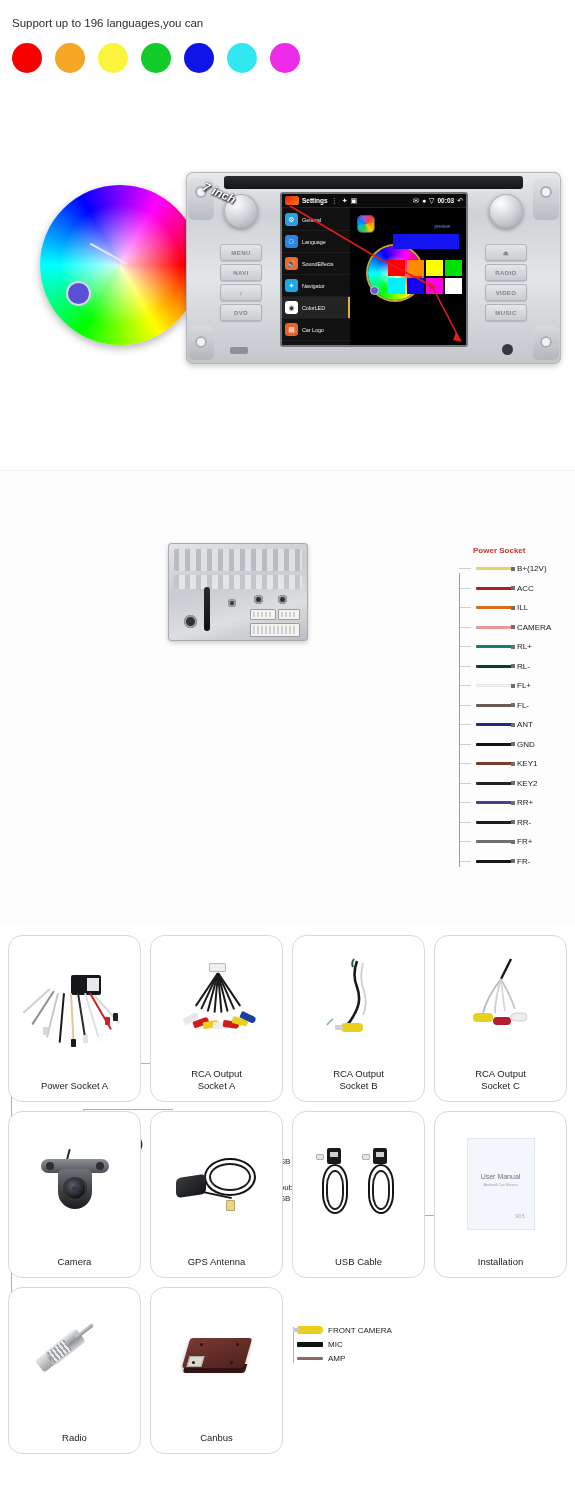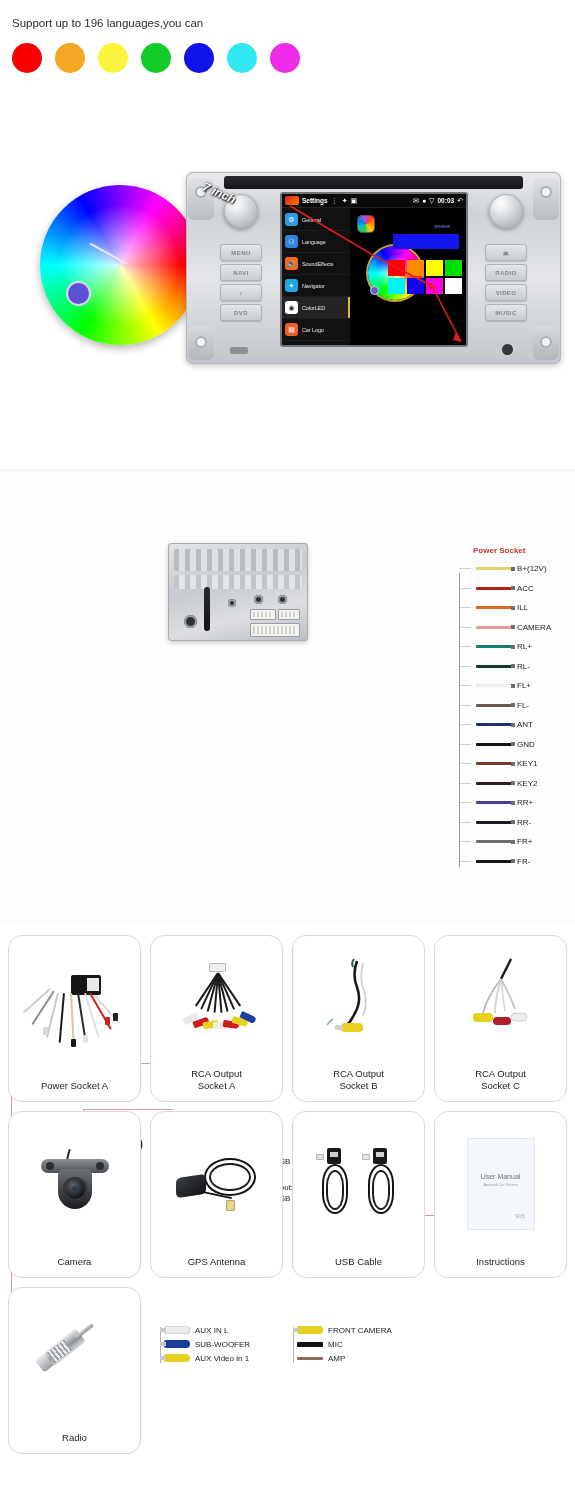--- a/index.html
+++ b/index.html
@@ -868,32 +868,46 @@
     </div>
 
     <div class="acc-card">
       <div class="acc-art">
         <div class="manual">
           <div class="man-t1">User Manual</div>
           <div class="man-t2">Android Car Stereo</div>
           <div class="man-v">V0.5</div>
         </div>
       </div>
-      <div class="acc-label">Instructions</div>
+      <div class="acc-label">Installation</div>
     </div>
 
 
     <div class="acc-card">
       <div class="acc-art">
         <div class="radio-art">
           <span class="rd-body"></span>
             <span class="rd-barrel"></span>
           <span class="rd-ridge"></span>
             <span class="rd-pin"></span>
         </div>
       </div>
       <div class="acc-label">Radio</div>
     </div>
 
+    <div class="acc-card">
+      <div class="acc-art">
+        <div class="canbus-art">
+          <span class="cb-side"></span>
+            <span class="cb-top"></span>
+            <span class="cb-port"></span>
+          <span class="cb-screw" style="left:22px;top:9px"></span>
+          <span class="cb-screw" style="left:58px;top:9px"></span>
+          <span class="cb-screw" style="left:14px;top:27px"></span>
+          <span class="cb-screw" style="left:52px;top:27px"></span>
+        </div>
+      </div>
+      <div class="acc-label">Canbus</div>
+    </div>
 
     <div style="visibility:hidden"></div>
   </div>
 </section>
 
 </body></html>

